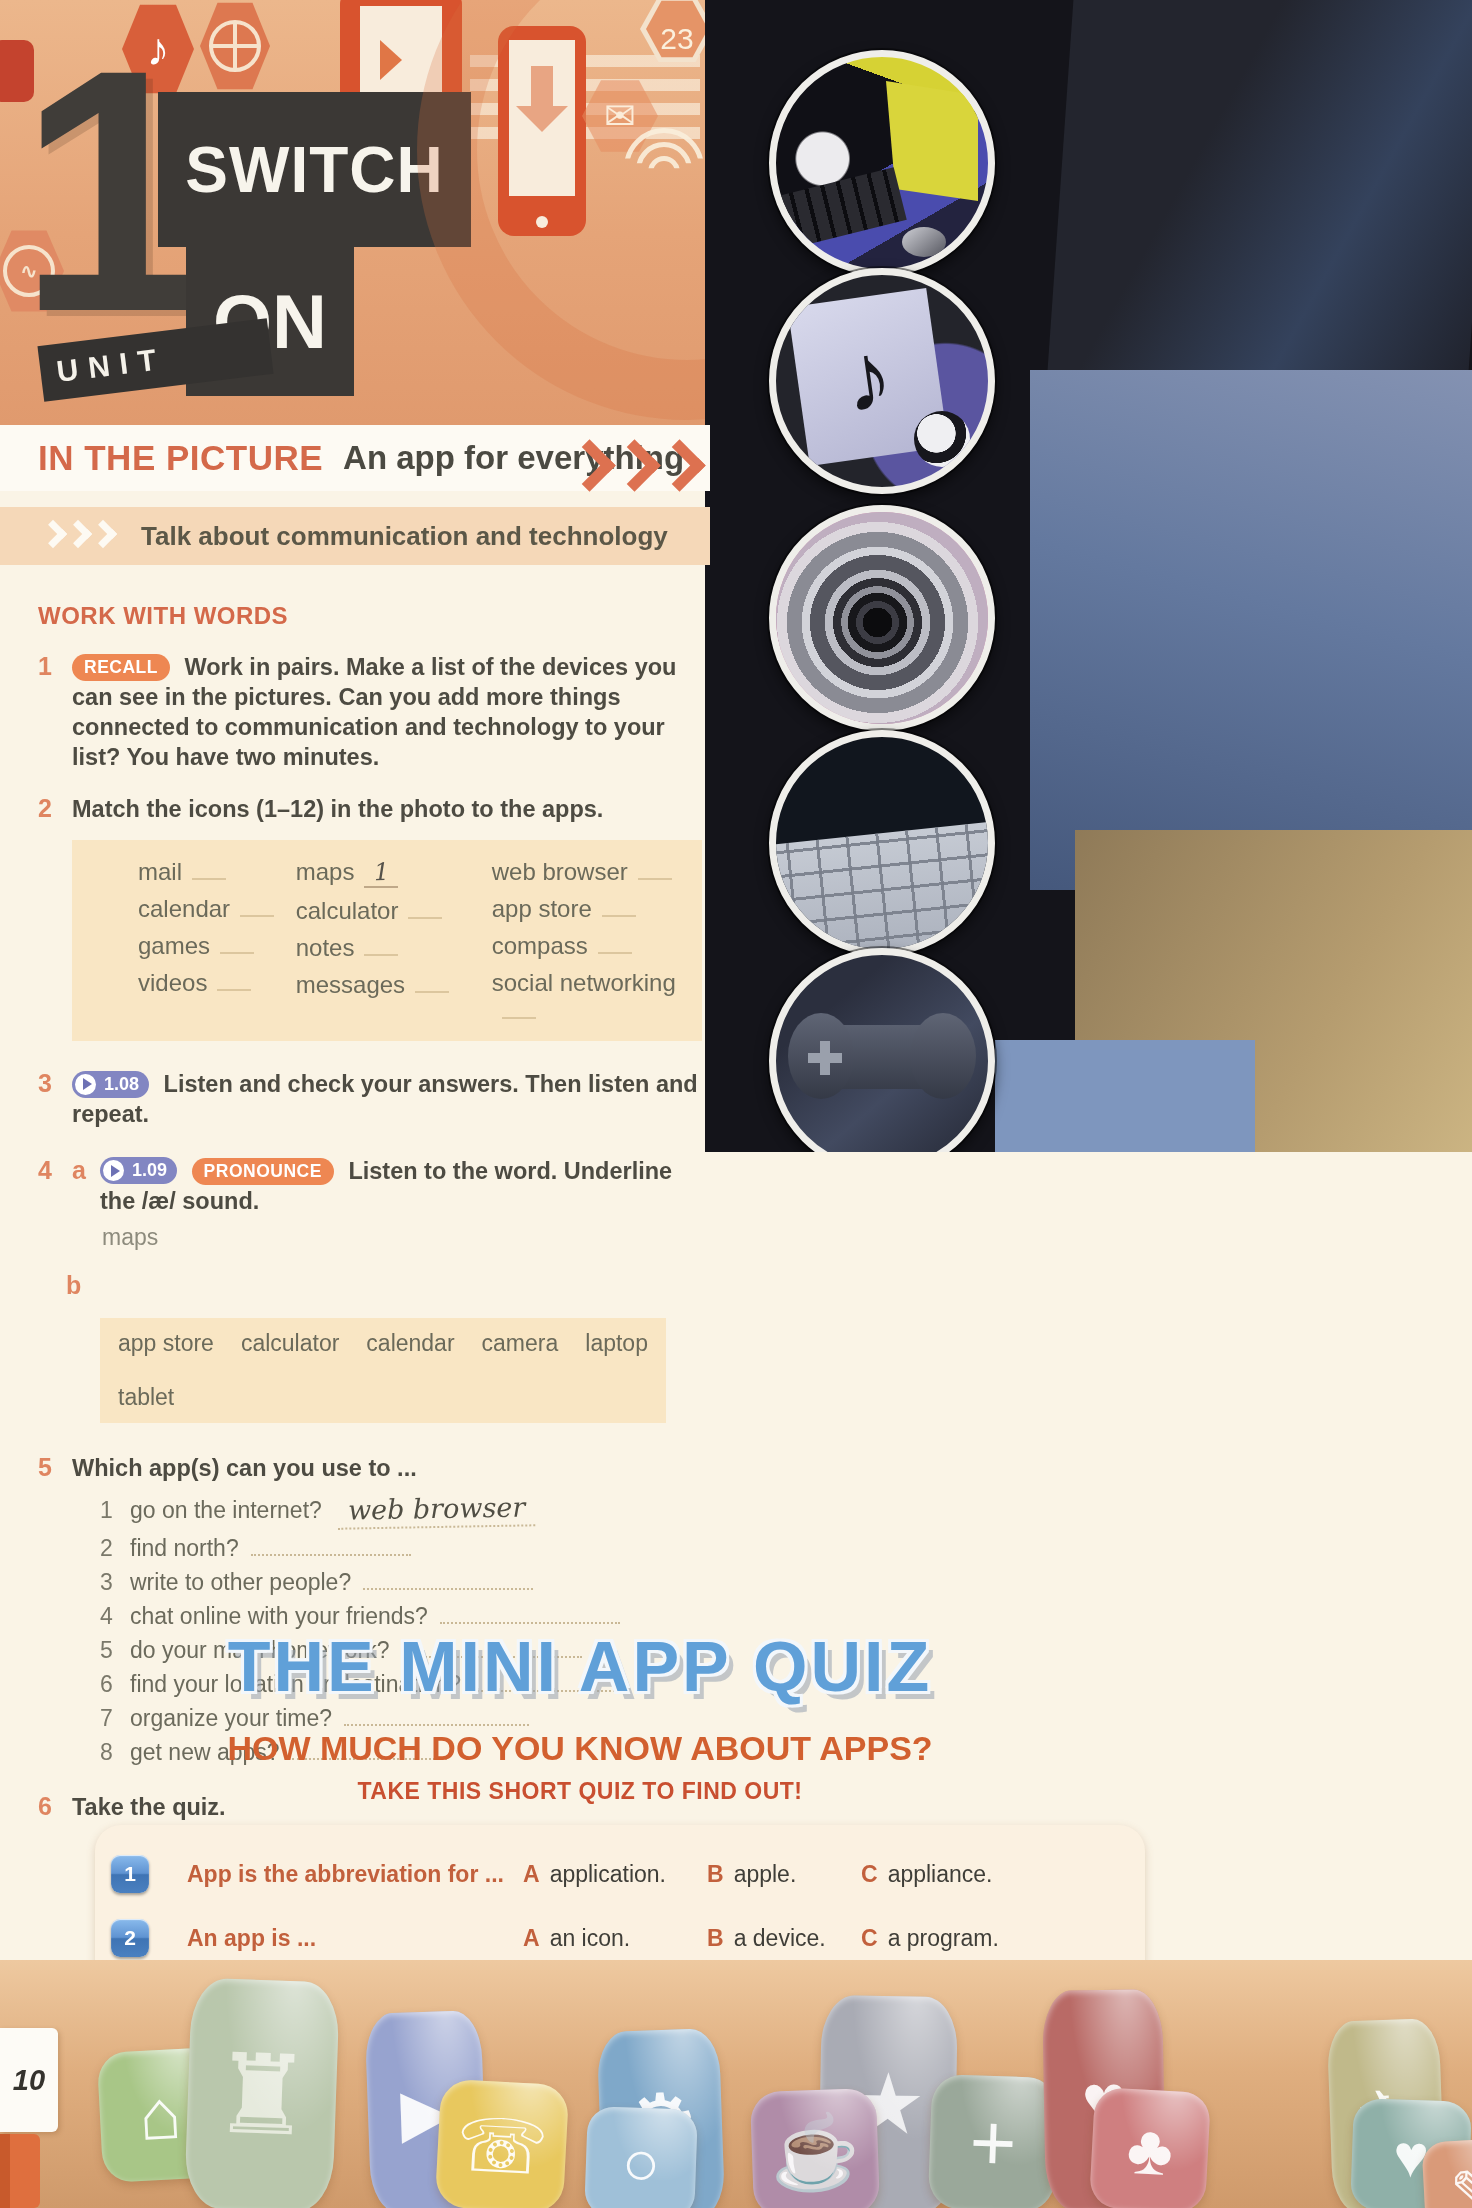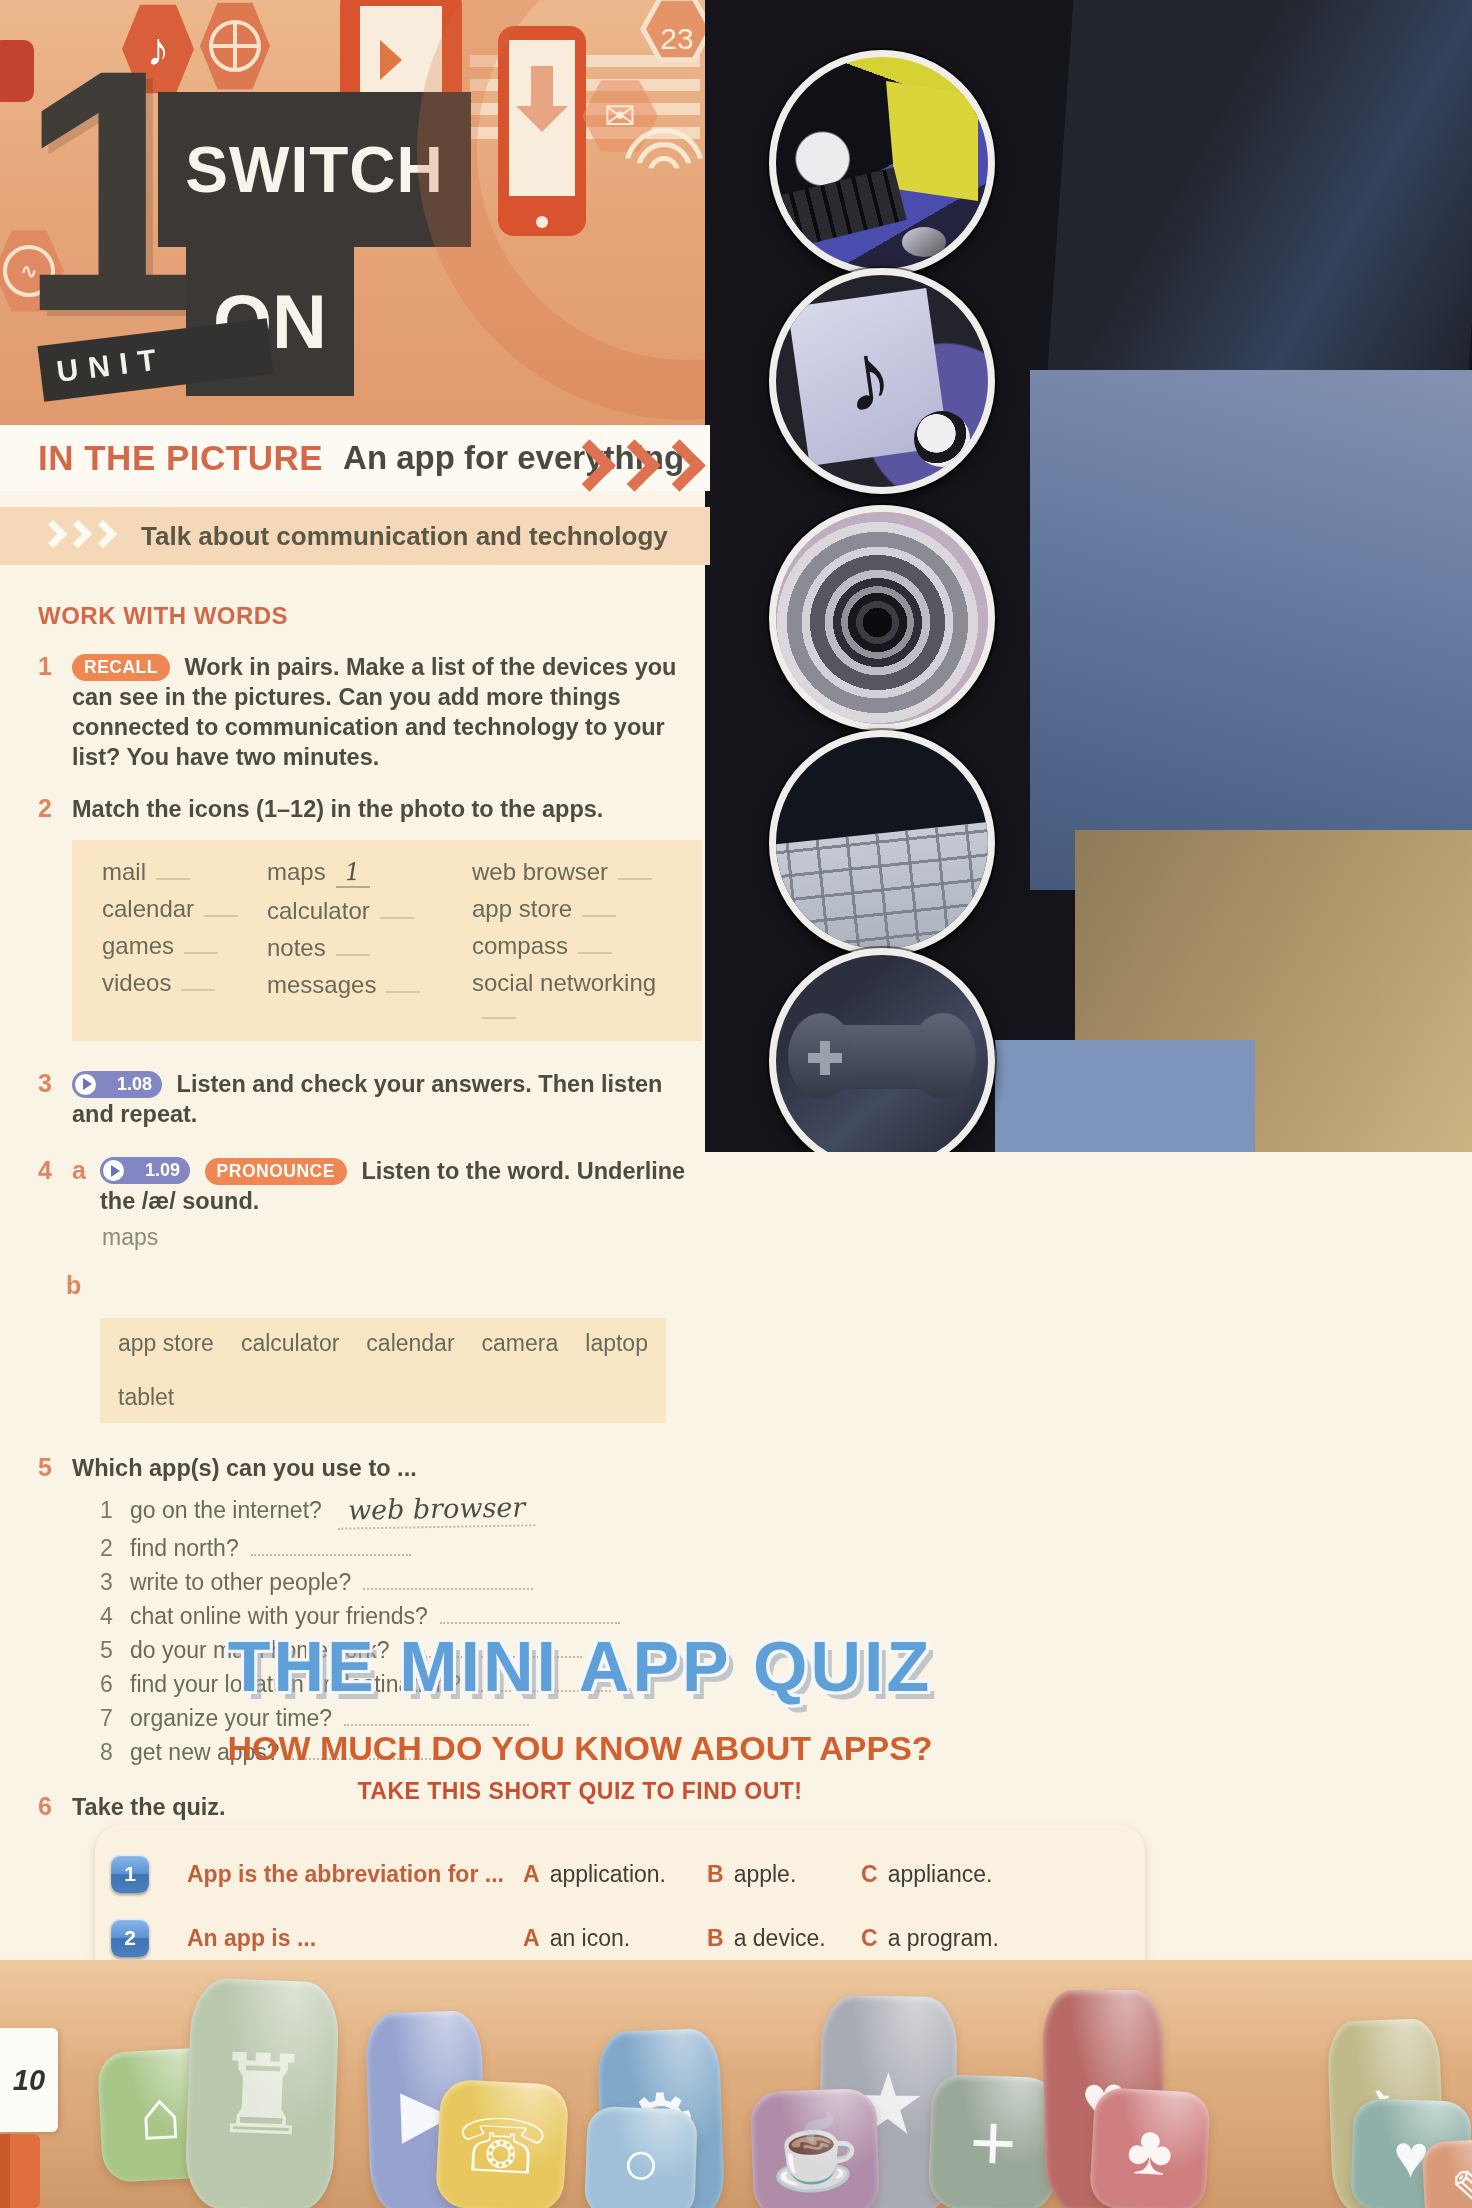--- a/index.html
+++ b/index.html
@@ -131,27 +131,27 @@
   
   .content{position:absolute;left:0;top:580px;width:712px;color:#4d4b42;}
   .h-www{margin:22px 0 0 38px;font-size:24px;font-weight:800;color:#d4694a;letter-spacing:.5px;}
   .ex{display:flex;margin-left:38px;margin-top:22px;}
   .num{width:34px;flex:none;font-size:25px;font-weight:800;color:#df8560;}
   .letter{width:28px;flex:none;font-size:25px;font-weight:800;color:#df8560;}
   .ex-text{font-size:23.5px;font-weight:bold;line-height:1.28;width:636px;}
   .pill{display:inline-block;background:#ee8752;color:#fff;border-radius:15px;padding:2px 12px 3px;
         font-size:17.5px;font-weight:800;letter-spacing:.5px;vertical-align:2px;margin-right:8px;}
   .audio{display:inline-flex;align-items:center;background:#8286c2;color:#fff;border-radius:15px;
-         padding:2px 10px 2px 3px;font-size:18px;font-weight:800;vertical-align:2px;margin-right:8px;gap:21px;}
+         padding:2px 10px 2px 3px;font-size:18px;font-weight:800;vertical-align:2px;margin-right:8px;gap:8px;}
   .play{width:21px;height:21px;border-radius:50%;background:#fff;display:inline-flex;align-items:center;justify-content:center;}
   .play i{display:block;width:0;height:0;border-left:9px solid #6d71b4;border-top:6px solid transparent;
           border-bottom:6px solid transparent;margin-left:3px;}
   .box2{margin:16px 0 0 72px;width:600px;background:#f9e6c4;padding:18px 0 16px 30px;display:flex;}
   .col{display:flex;flex-direction:column;gap:9px;font-size:24px;color:#6b6a5a;}
-  .col.a{width:165px;} .col.b{width:205px;} .col.c{width:220px;}
+  .col.a{width:165px;margin-left:36px;} .col.b{width:205px;} .col.c{width:220px;}
   .blank2{display:inline-block;width:34px;border-bottom:2px solid #dcc69e;margin-left:10px;}
   .ans{font-family:"DejaVu Serif",serif;font-style:italic;font-size:24px;color:#55524a;
        display:inline-block;transform:rotate(-2deg);}
   .maps-word{margin:8px 0 0 102px;font-size:23px;color:#8d8b7d;}
   .wordbox{margin:18px 0 0 100px;width:530px;background:#f9e6c4;padding:12px 18px;font-size:23px;
            color:#6b6a5a;display:flex;gap:27px;flex-wrap:wrap;}
   .list5{margin:10px 0 0 100px;}
   .item5{display:flex;align-items:baseline;font-size:23px;color:#6b6a5c;margin-top:7px;}
   .item5 .n{width:30px;color:#7a786a;}
   .blank5{display:inline-block;border-bottom:2px dotted #c9b896;height:18px;margin-left:12px;}

